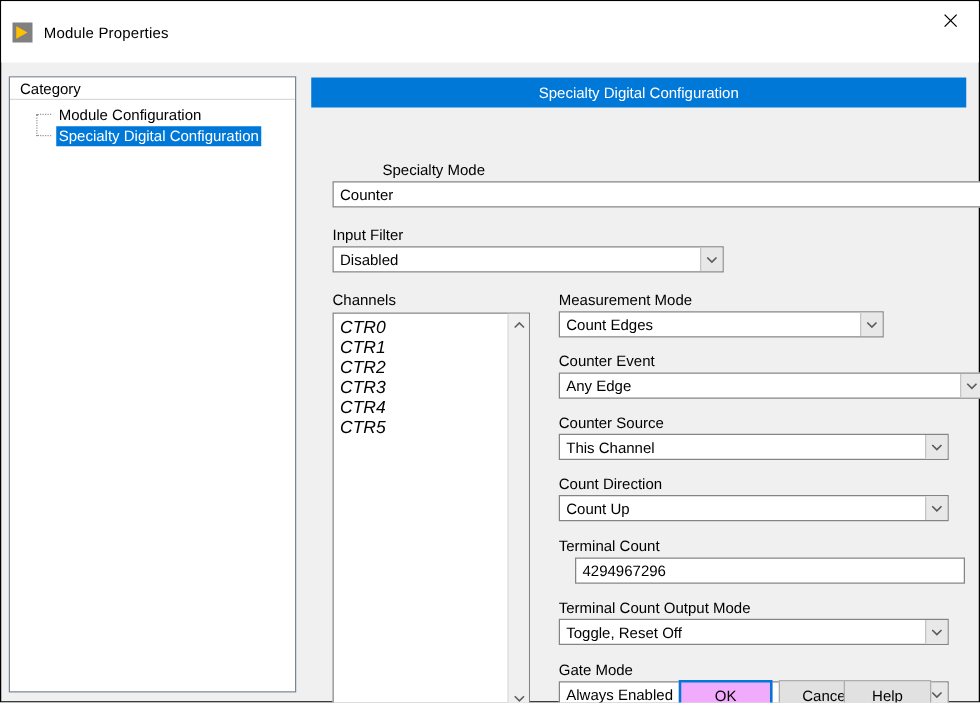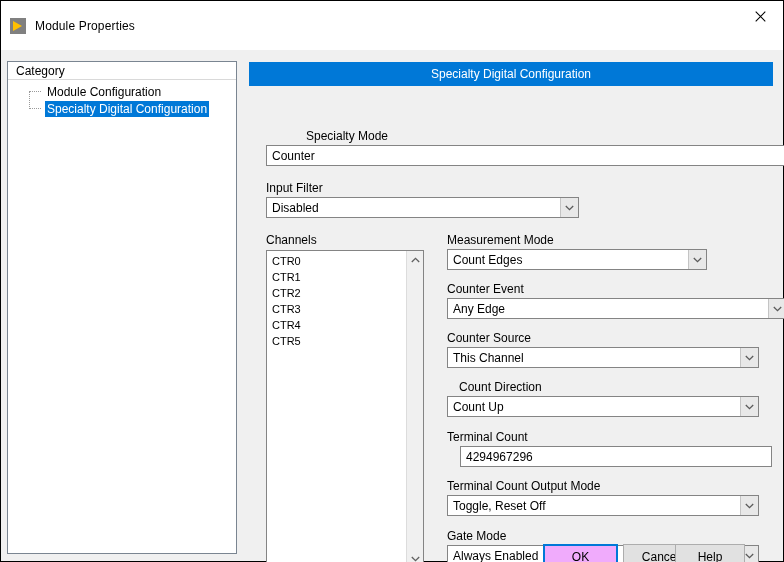--- a/index.html
+++ b/index.html
@@ -227,23 +227,24 @@
     display: flex;
   }
   .list-items {
     flex: 1;
     padding-top: 2px;
     overflow: hidden;
   }
   .list-item {
     height: 16px;
     line-height: 16px;
-    font-size: 11px;
+    font-size: 14px;
     padding-left: 5px;
     white-space: nowrap;
+    font-style: italic;
   }
   .vscroll {
     width: 16px;
     min-width: 16px;
     background: #f0f0f0;
     border-left: 1px solid #dcdcdc;
     display: flex;
     flex-direction: column;
     justify-content: space-between;
     align-items: center;
@@ -375,21 +376,21 @@
     <div class="field-label" style="left:446px; top:281px;">Counter Source</div>
     <div class="combo" style="left:446px; top:297px; width:312px;">
       <div class="val">This Channel</div>
       <div class="arrow">
         <svg width="9" height="6" viewBox="0 0 9 6">
             <path d="M0.8,1 L4.5,4.7 L8.2,1" stroke="#5a5a5a" stroke-width="1.3" fill="none"></path>
           </svg>
       </div>
     </div>
 
-    <div class="field-label" style="left:446px; top:330px;margin-left:12px;">Count Direction</div>
+    <div class="field-label" style="left:446px; top:330px;">Count Direction</div>
     <div class="combo" style="left:446px; top:346px; width:312px;">
       <div class="val">Count Up</div>
       <div class="arrow">
         <svg width="9" height="6" viewBox="0 0 9 6">
             <path d="M0.8,1 L4.5,4.7 L8.2,1" stroke="#5a5a5a" stroke-width="1.3" fill="none"></path>
           </svg>
       </div>
     </div>
 
     <div class="field-label" style="left:446px; top:380px;">Terminal Count</div>

